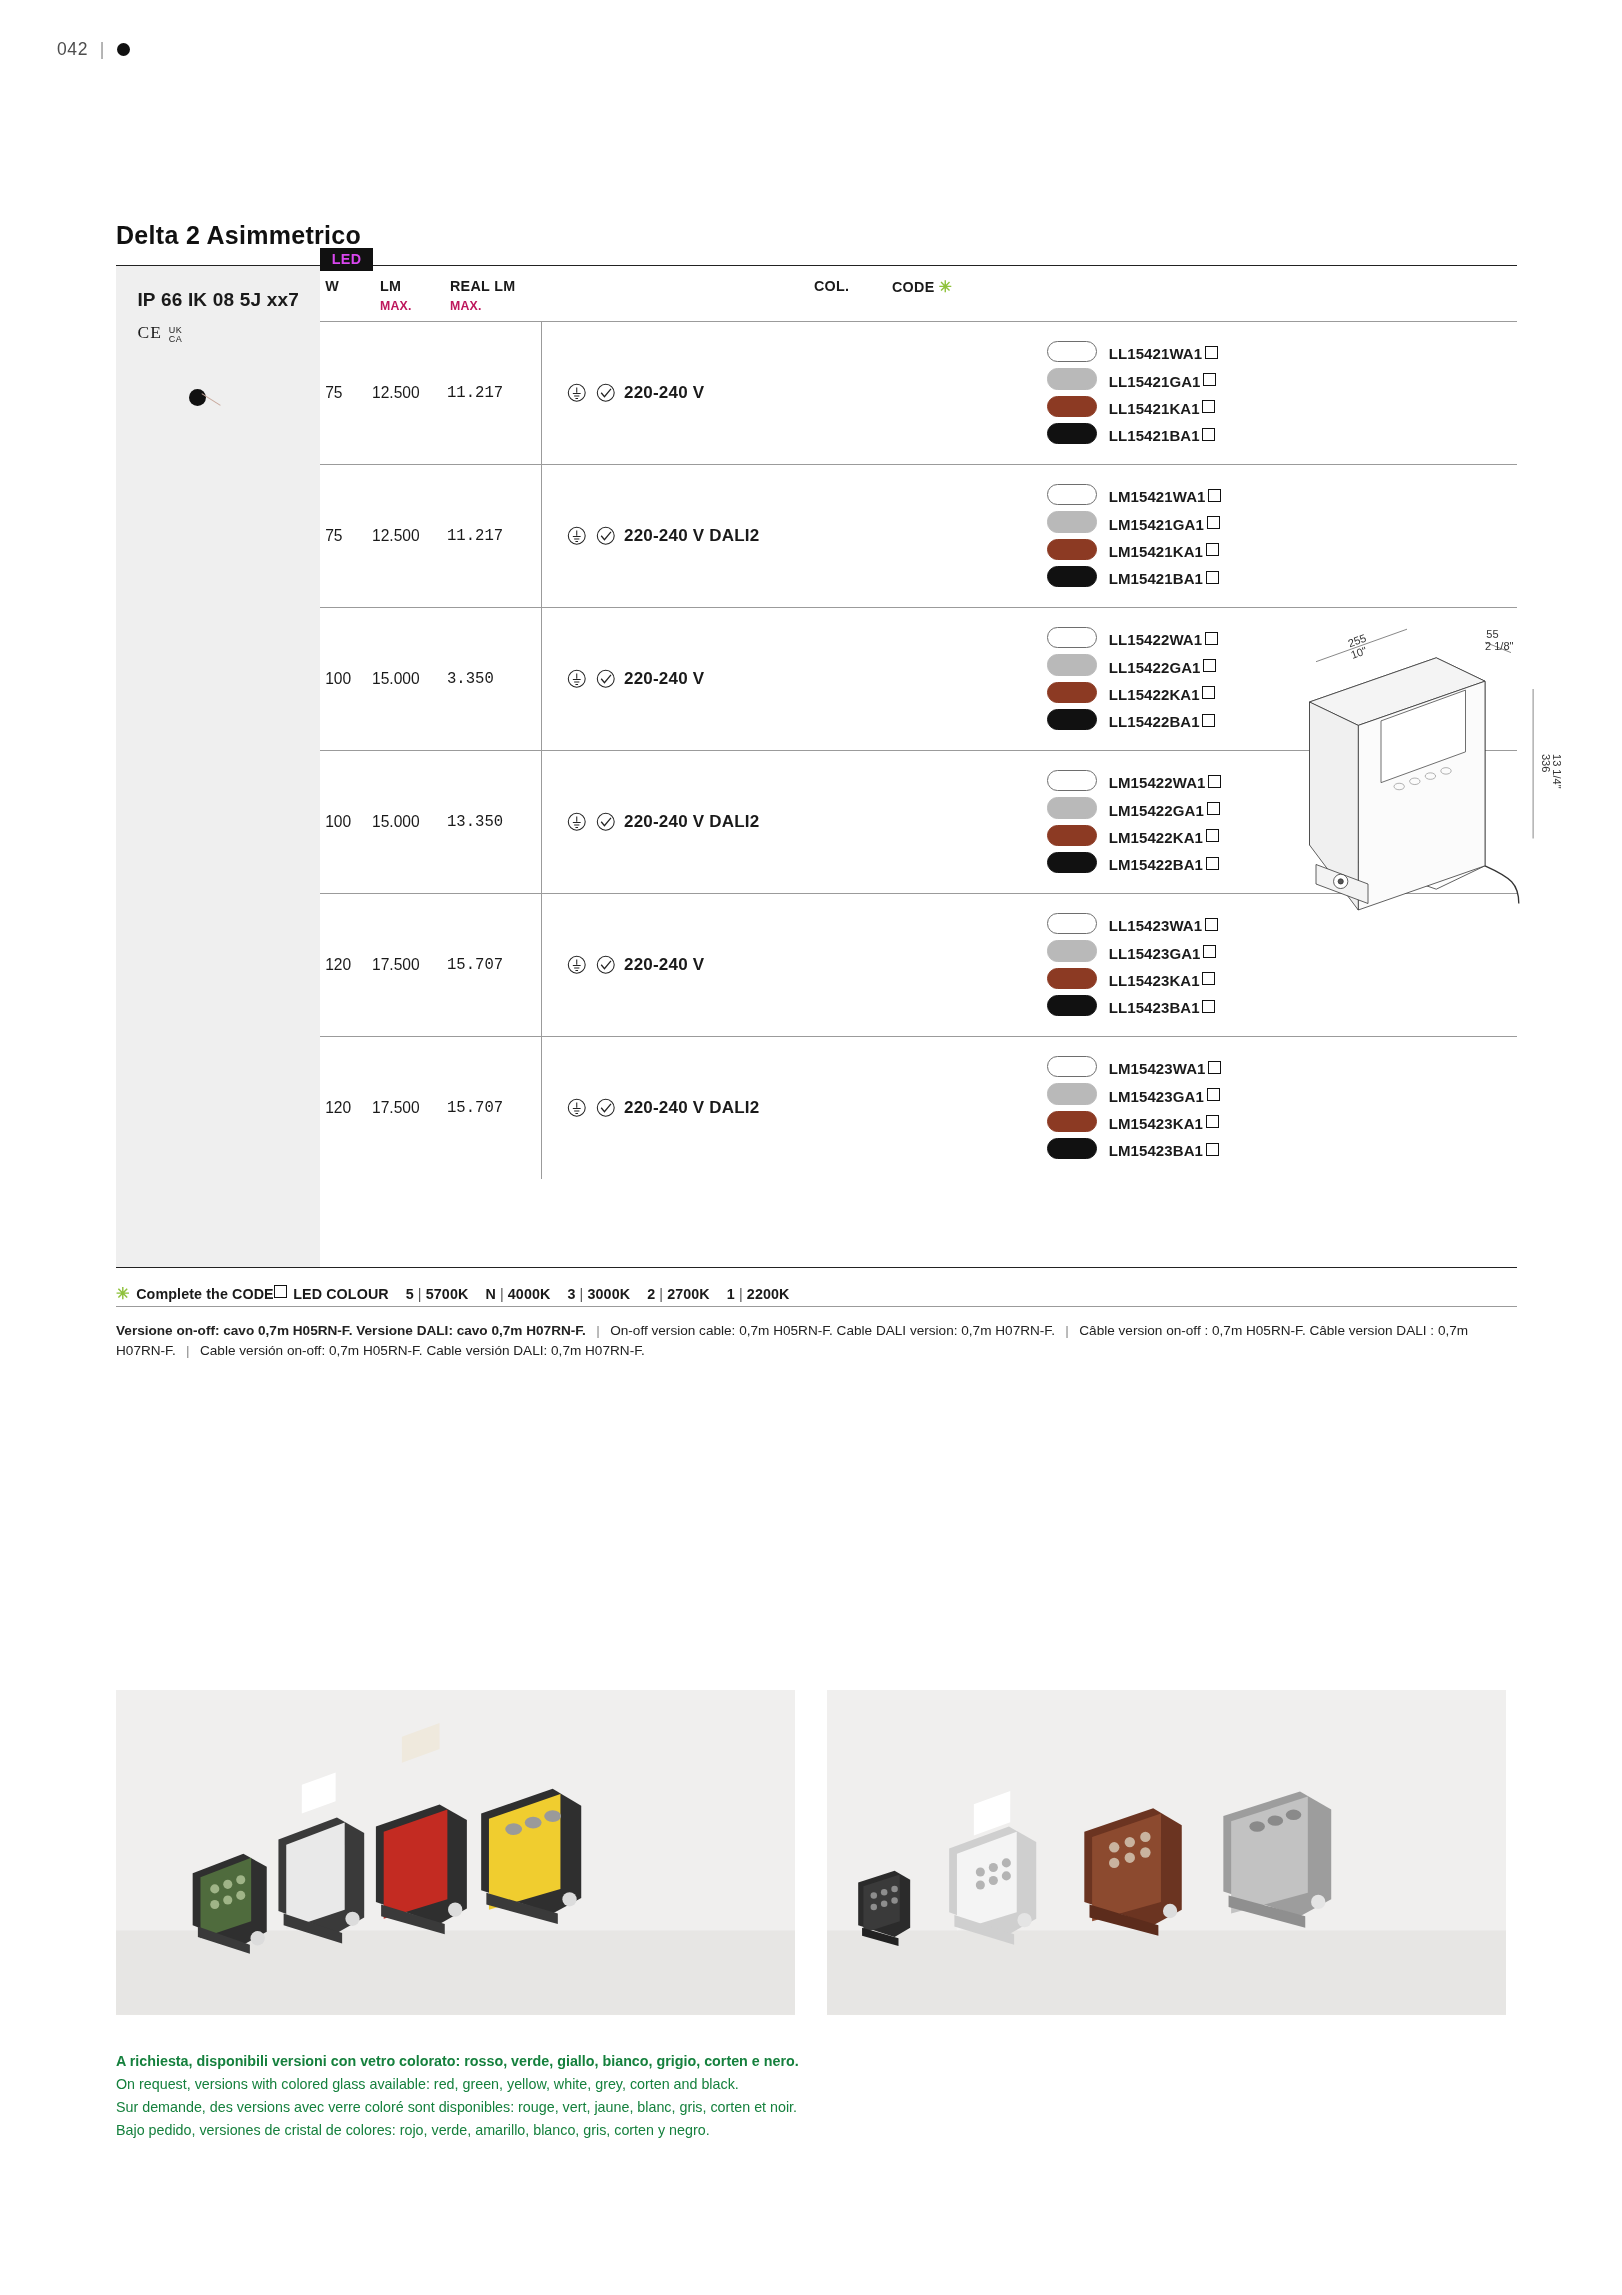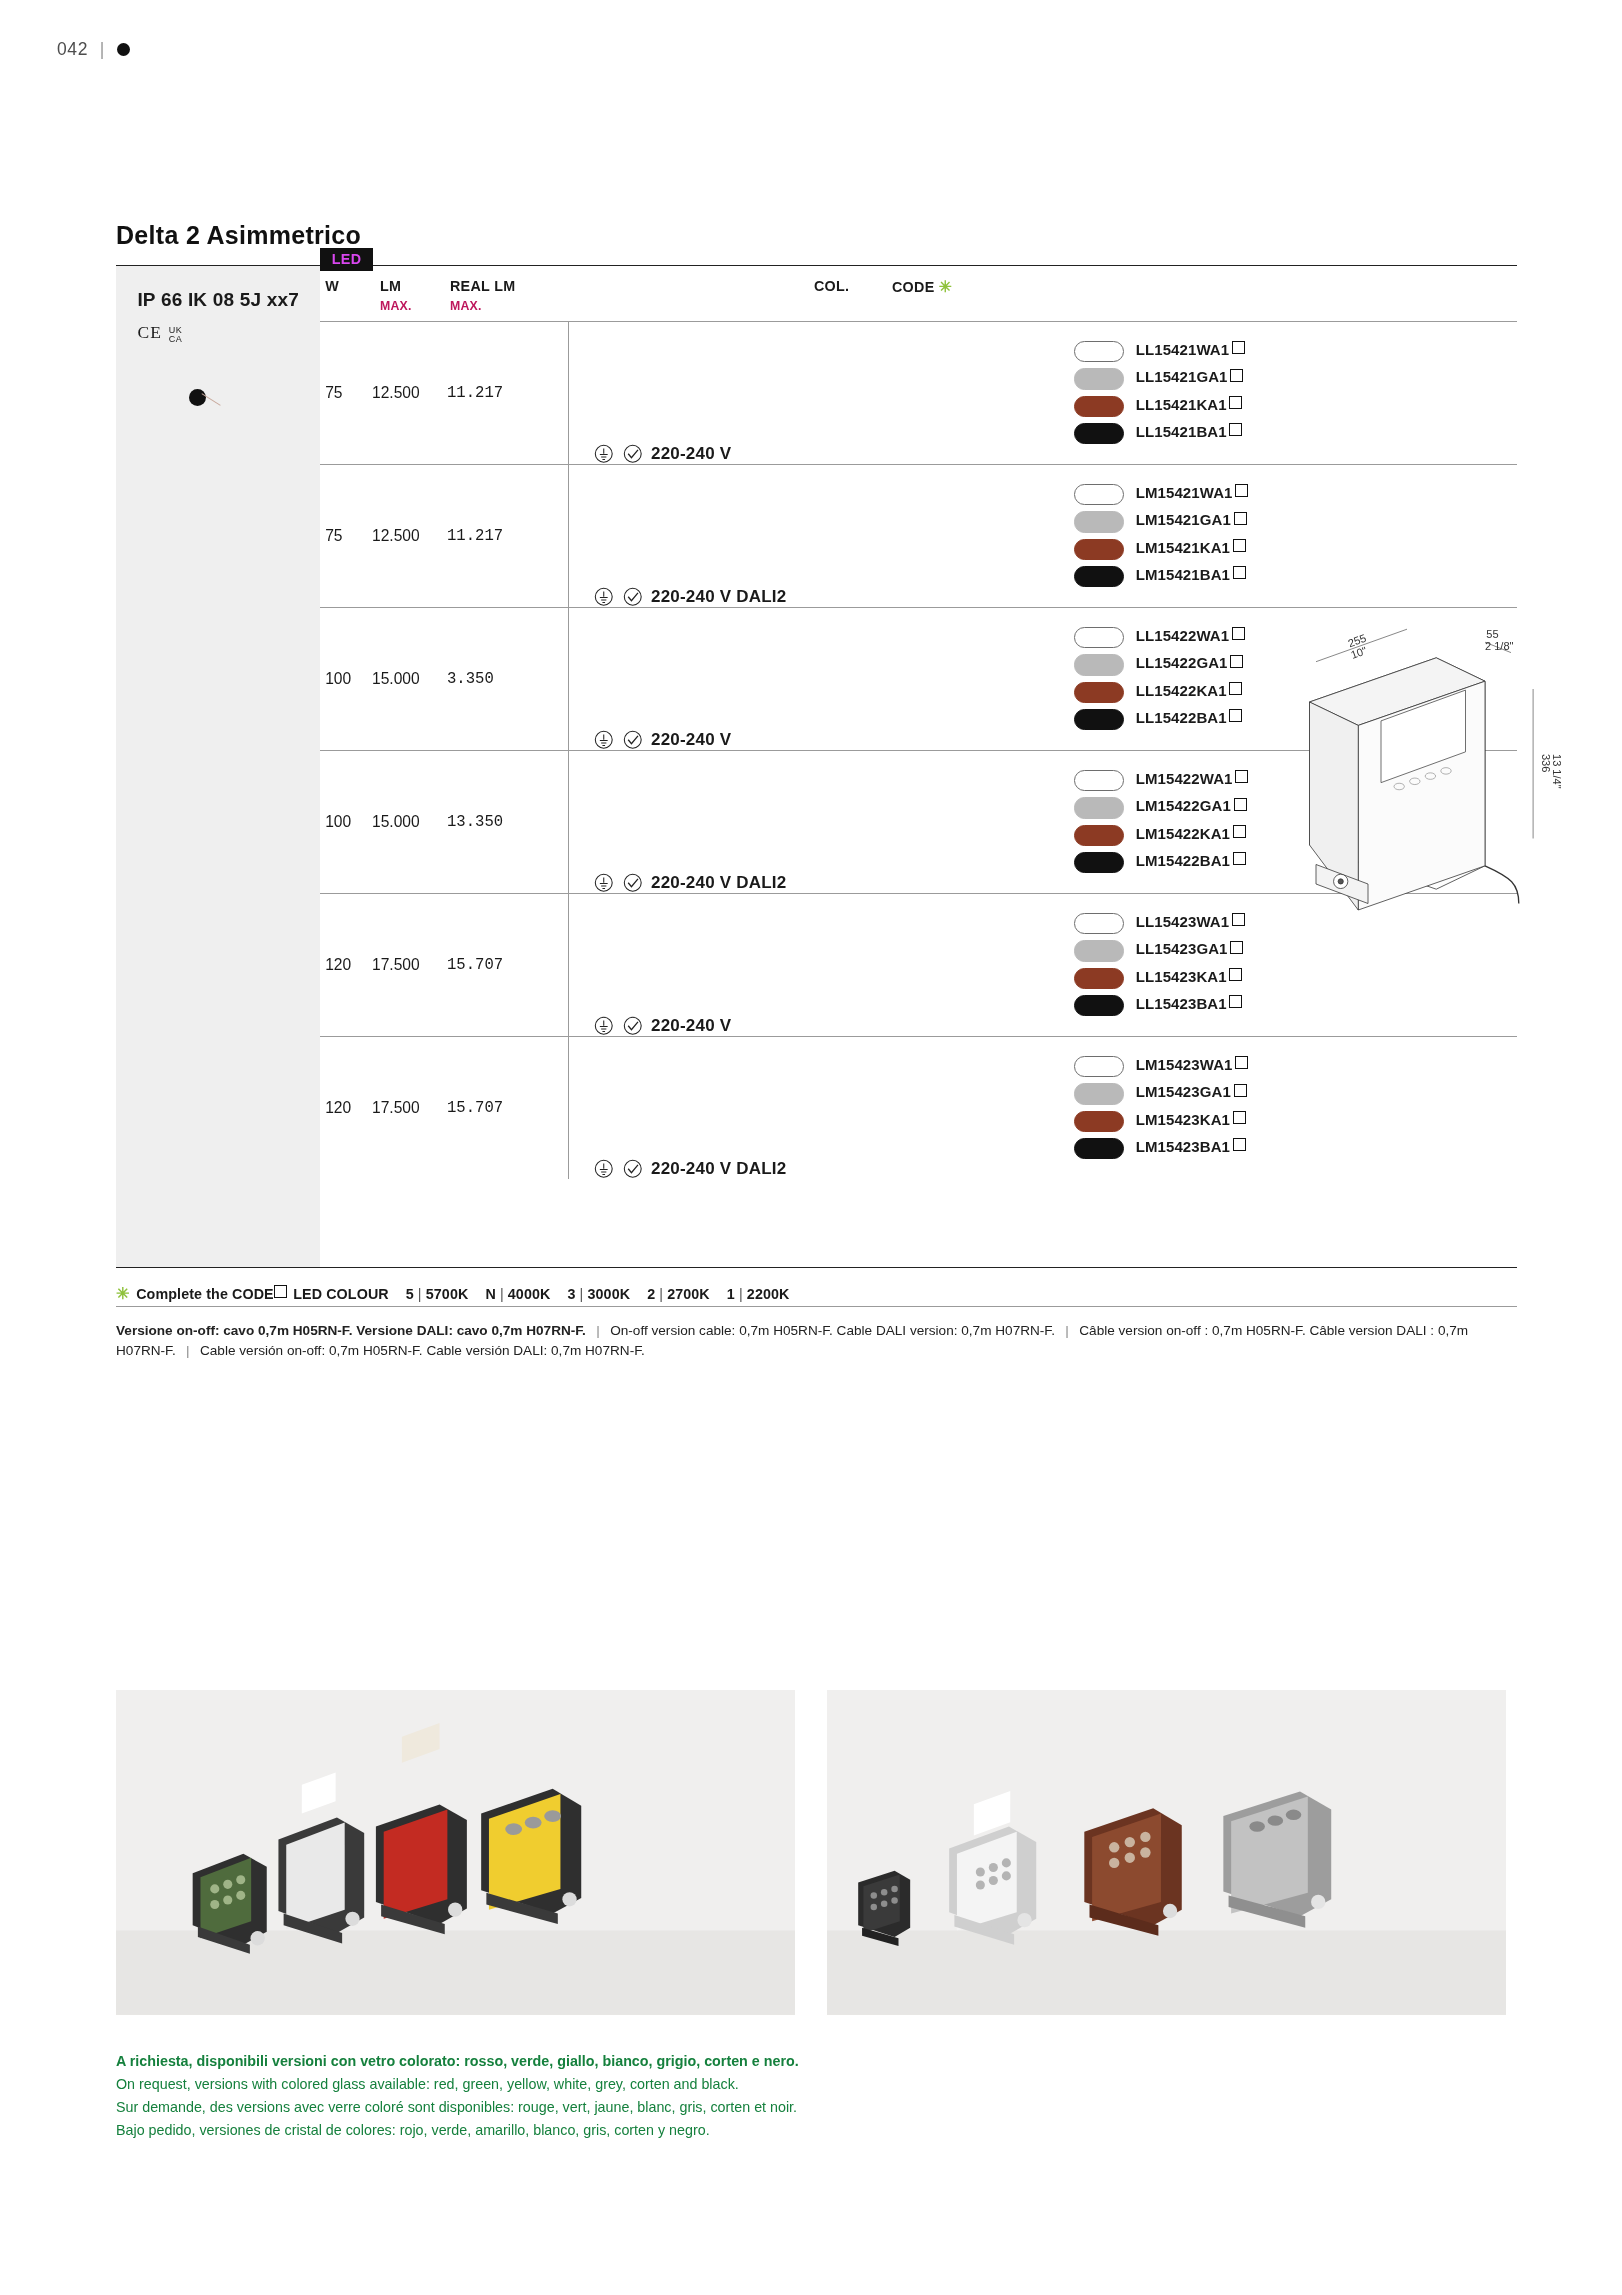--- a/index.html
+++ b/index.html
@@ -106,33 +106,32 @@
     width:221px; position:relative;
     display:flex; align-items:center;
     font-size:15.6px;
   }
   .spec .v-w   { position:absolute; left:5.2px; }
   .spec .v-lm  { position:absolute; left:52px; }
   .spec .v-rlm { position:absolute; left:127px;font-family:Liberation Mono, monospace; }
 
   .row .volt {
     width:279px; position:relative;
-    display:flex; align-items:flex-end; gap:9px;
+    display:flex; align-items:center; gap:9px;
     border-left:0.6px solid #9b9b9b;
     padding-left:25px;
-    margin-left:27px;
   }
   .volt-label { font-size:17px; font-weight:bold; letter-spacing:0.2px; }
   .ico { width:19.5px; height:19.5px; display:inline-block; }
 
   .row .colcodes {
     flex:1; display:flex; flex-direction:column;
     justify-content:center; gap:5.8px; padding-left:201px;
   }
-  .cc-line { display:flex; align-items:flex-start; gap:11.7px; }
+  .cc-line { display:flex; align-items:flex-end; gap:11.7px; }
   .swatch {
     width:48px; height:19.5px; border-radius:10.4px;
     border:0.6px solid #6e6e6e; display:inline-block;
   }
   .sw-white  { background:#ffffff; }
   .sw-grey   { background:#b9b9b9; border-color:#b9b9b9;}
   .sw-corten { background:#8c3a23; border-color:#8c3a23;}
   .sw-black  { background:#111111; border-color:#111111;}
   .code-txt { font-size:15px; font-weight:bold; letter-spacing:0.1px; }
   .box-glyph {

